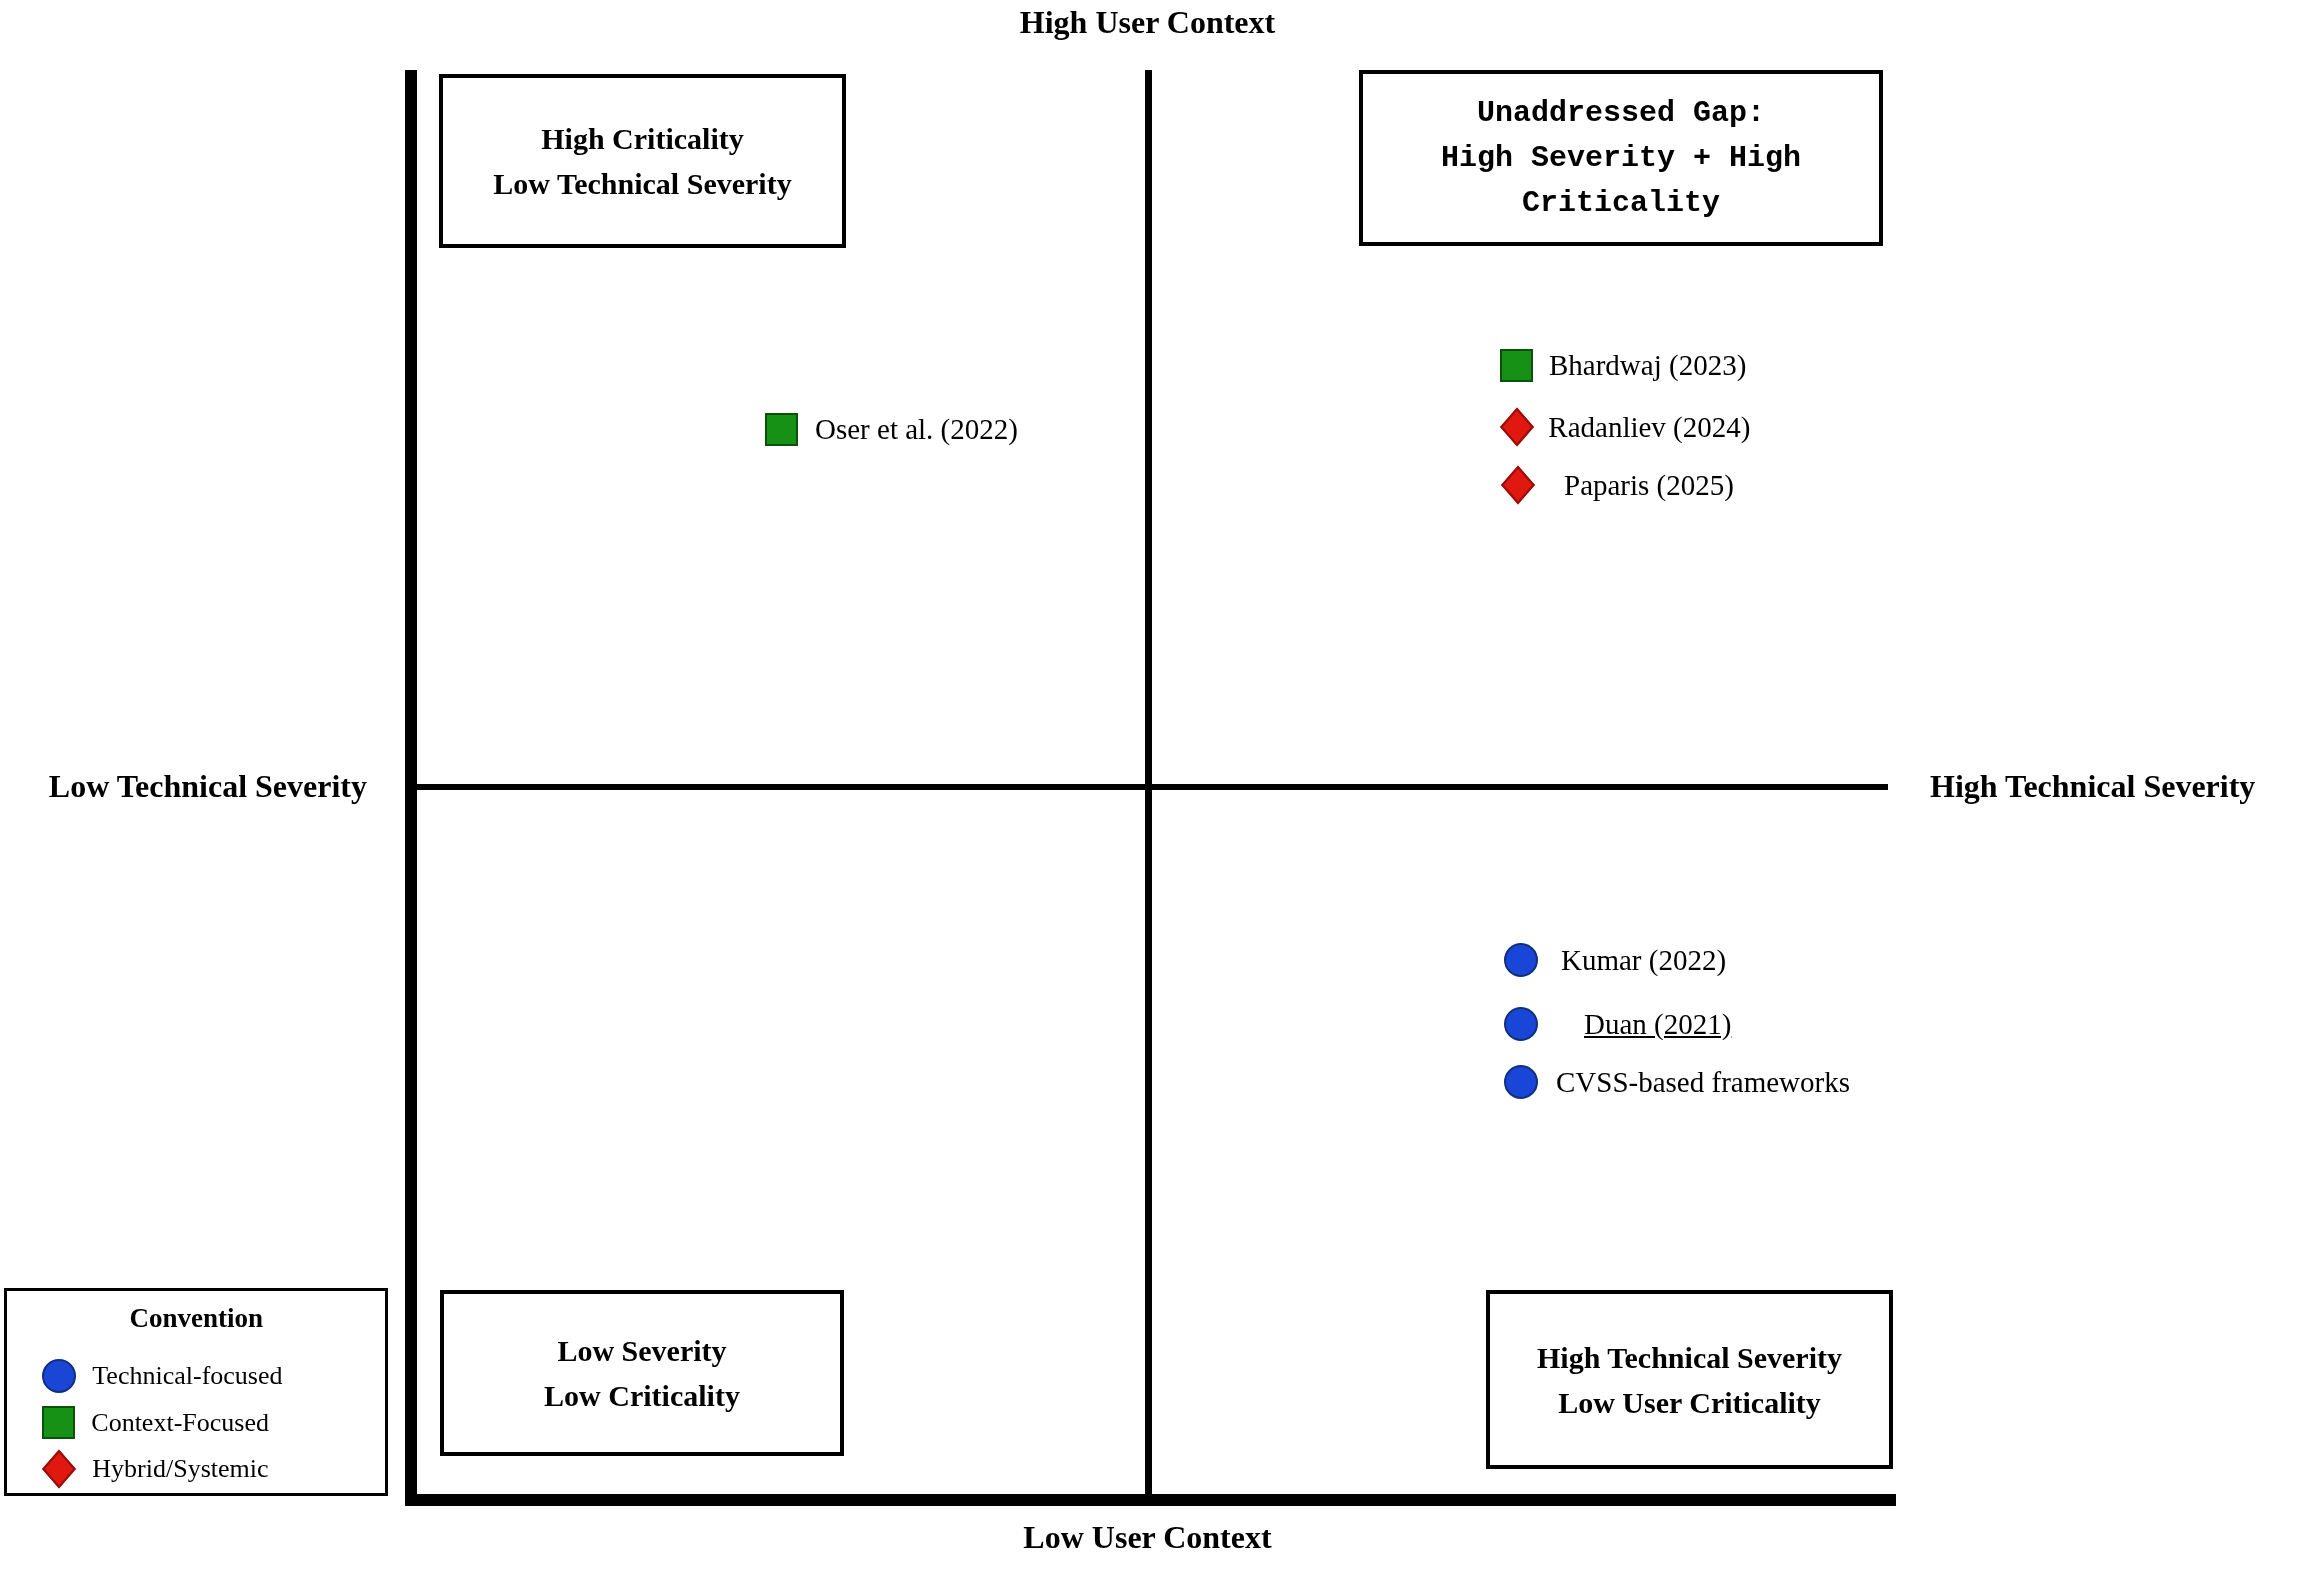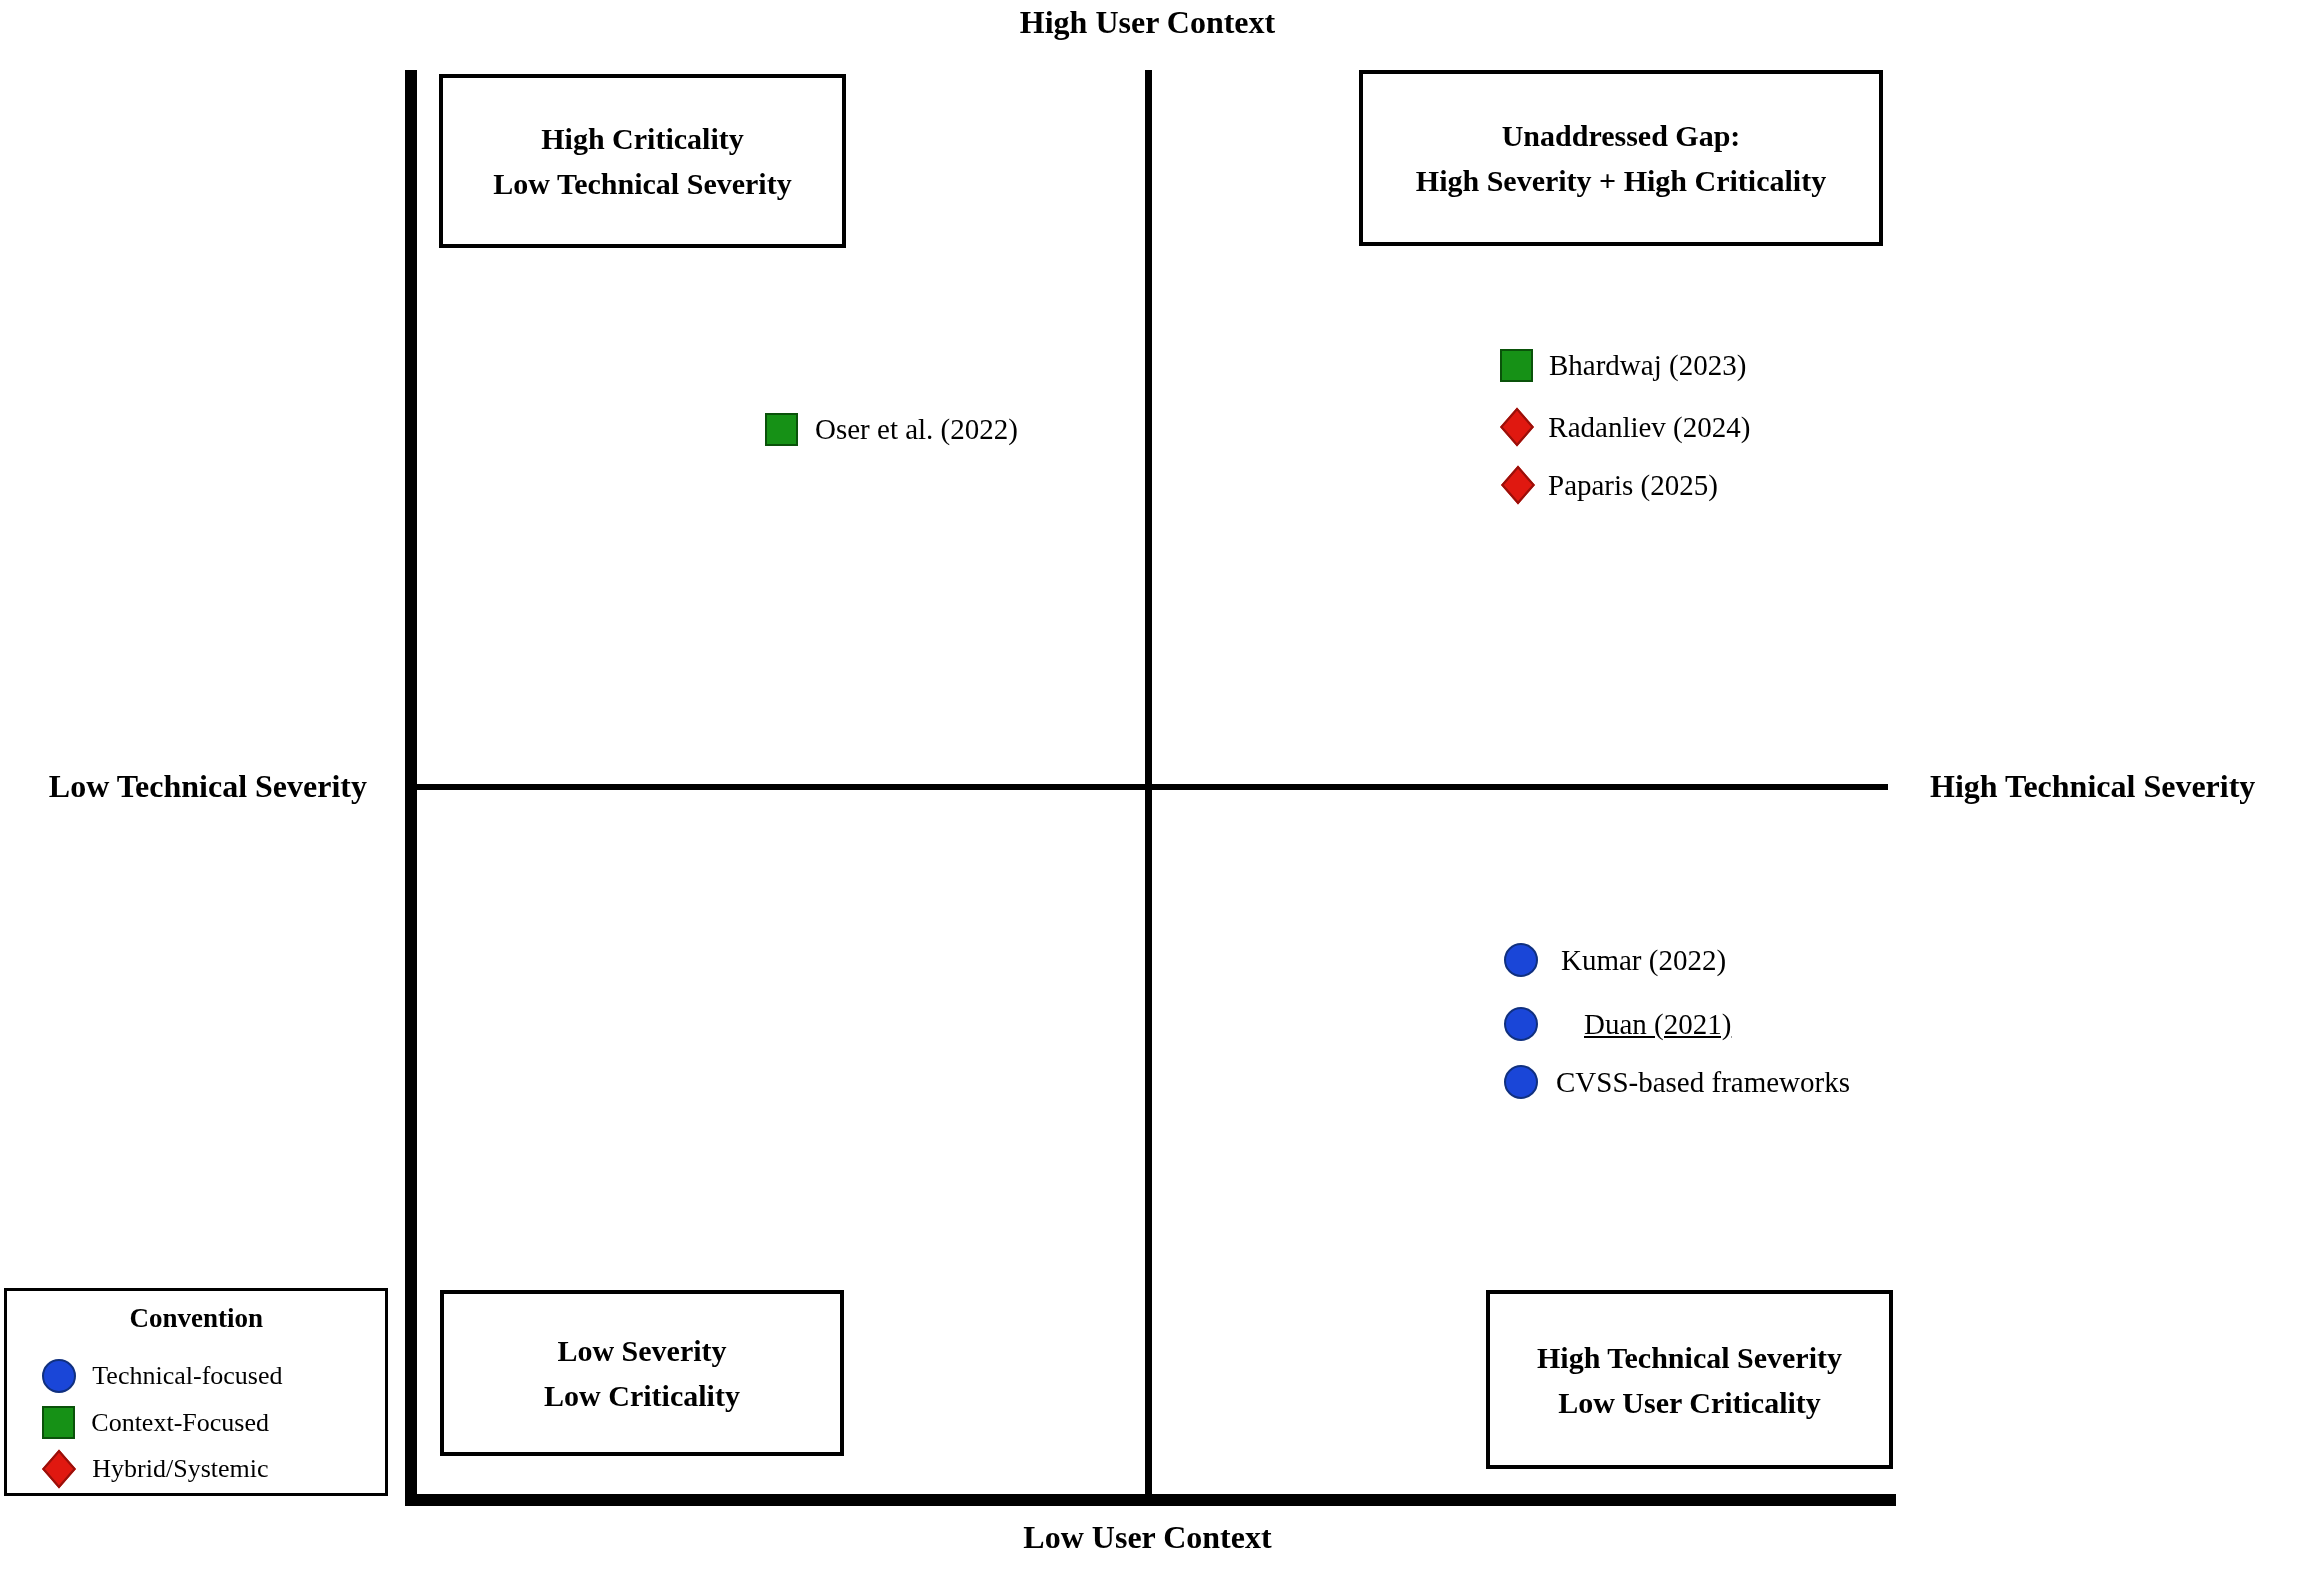--- a/index.html
+++ b/index.html
@@ -68,21 +68,21 @@
 
   <div class="line" style="left:405px; top:70px; width:12.2px; height:1436px;"></div>
   <div class="line" style="left:405px; top:1494px; width:1491px; height:12.2px;"></div>
   <div class="line" style="left:1145px; top:70px; width:6.5px; height:1430px;"></div>
   <div class="line" style="left:412px; top:784px; width:1476px; height:5.7px;"></div>
 
   <div class="qbox" style="left:439px; top:74px; width:407px; height:174px;">
     <span>High Criticality</span>
     <span>Low Technical Severity</span>
   </div>
-  <div class="qbox" style="left:1359px; top:70px; width:524px; height:176px;">
+  <div class="qbox" style="left:1359px; top:70px; width:524px; height:176px;font-family:Liberation Mono, monospace;">
     <span>Unaddressed Gap:</span>
     <span>High Severity + High Criticality</span>
   </div>
   <div class="qbox" style="left:440px; top:1290px; width:404px; height:166px;">
     <span>Low Severity</span>
     <span>Low Criticality</span>
   </div>
   <div class="qbox" style="left:1486px; top:1290px; width:407px; height:179px;">
     <span>High Technical Severity</span>
     <span>Low User Criticality</span>
@@ -98,21 +98,21 @@
     <span>Bhardwaj (2023)</span>
   </div>
 
   <div class="point" style="left:1500px; top:410px; gap:14.3px;">
     <span class="dwrap">
       <span class="marker diamond" style="background: rgb(224, 24, 16); border-color: rgb(153, 16, 10);"></span>
     </span>
     <span>Radanliev (2024)</span>
   </div>
 
-  <div class="point" style="left:1501px; top:468px; gap:13px;">
+  <div class="point" style="left:1501px; top:468px; gap:29px;">
     <span class="dwrap">
       <span class="marker diamond" style="background: rgb(224, 24, 16); border-color: rgb(153, 16, 10);"></span>
     </span>
     <span>Paparis (2025)</span>
   </div>
 
   <div class="point" style="left:1504px; top:943px; gap:23px;">
     <span class="marker circle" style="background: rgb(26, 70, 216); border-color: rgb(16, 48, 127);"></span>
     <span>Kumar (2022)</span>
   </div>

